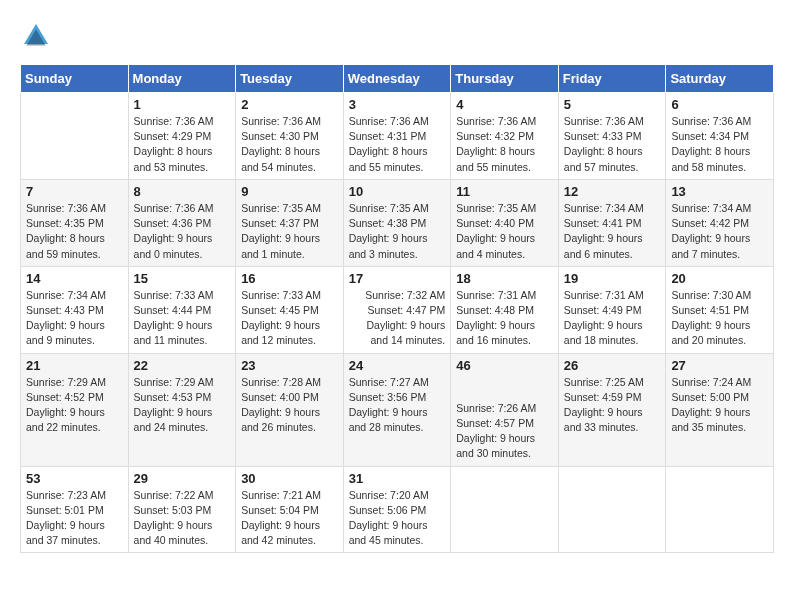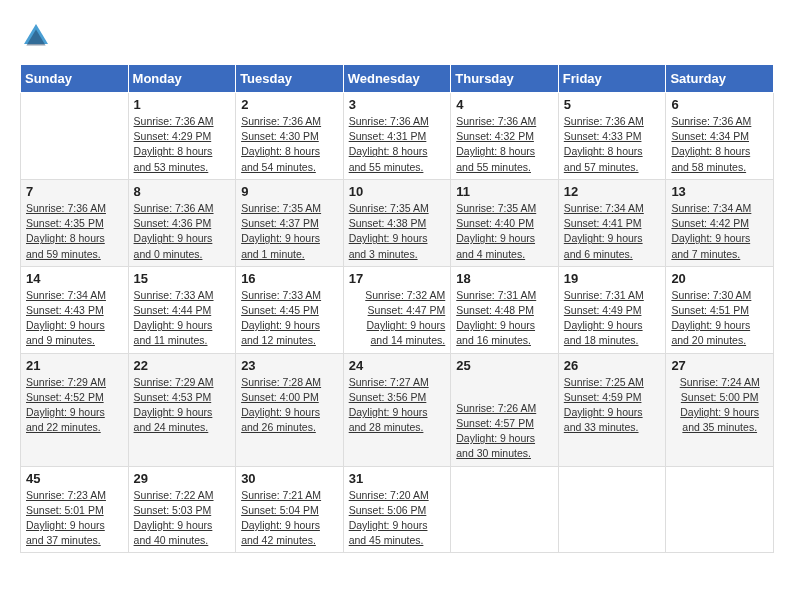--- a/index.html
+++ b/index.html
@@ -79,21 +79,20 @@
       font-size: 13px;
       font-weight: bold;
       color: #222;
       display: block;
       margin-bottom: 2px;
     }
     .day-info {
       color: #333;
       font-size: 10.5px;
       line-height: 1.45;
-      text-decoration: underline;
     }
     .empty { background: #fff !important; }
   </style>
 </head>
 <body>
 
 <div class="page">
   <div class="header">
     <div class="logo">
       <svg class="logo-icon" viewBox="0 0 40 40">
@@ -294,44 +293,44 @@
 and 26 minutes.</div>
           </td>
           <td>
             <span class="day-num">24</span>
             <div class="day-info" style="white-space: pre-line;">Sunrise: 7:27 AM
 Sunset: 3:56 PM
 Daylight: 9 hours
 and 28 minutes.</div>
           </td>
           <td>
-            <span class="day-num">25</span>
+            <span class="day-num">46</span>
             <div class="day-info" style="white-space: pre-line; margin-top: 28px;">Sunrise: 7:26 AM
 Sunset: 4:57 PM
 Daylight: 9 hours
 and 30 minutes.</div>
           </td>
           <td>
             <span class="day-num">26</span>
             <div class="day-info" style="white-space: pre-line;">Sunrise: 7:25 AM
 Sunset: 4:59 PM
 Daylight: 9 hours
 and 33 minutes.</div>
           </td>
           <td>
             <span class="day-num">27</span>
-            <div class="day-info" style="white-space: pre-line; text-align: center;">Sunrise: 7:24 AM
+            <div class="day-info" style="white-space: pre-line;">Sunrise: 7:24 AM
 Sunset: 5:00 PM
 Daylight: 9 hours
 and 35 minutes.</div>
           </td>
         </tr>
         <tr>
           <td>
-            <span class="day-num">45</span>
+            <span class="day-num">53</span>
             <div class="day-info" style="white-space: pre-line;">Sunrise: 7:23 AM
 Sunset: 5:01 PM
 Daylight: 9 hours
 and 37 minutes.</div>
           </td>
           <td>
             <span class="day-num">29</span>
             <div class="day-info" style="white-space: pre-line;">Sunrise: 7:22 AM
 Sunset: 5:03 PM
 Daylight: 9 hours

